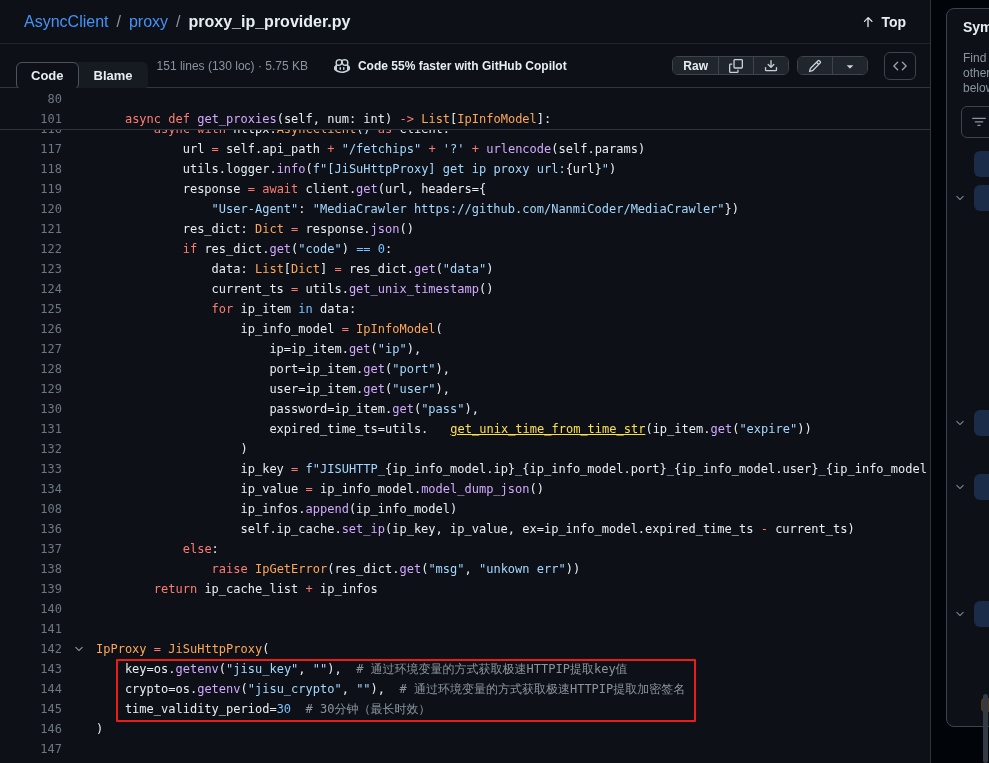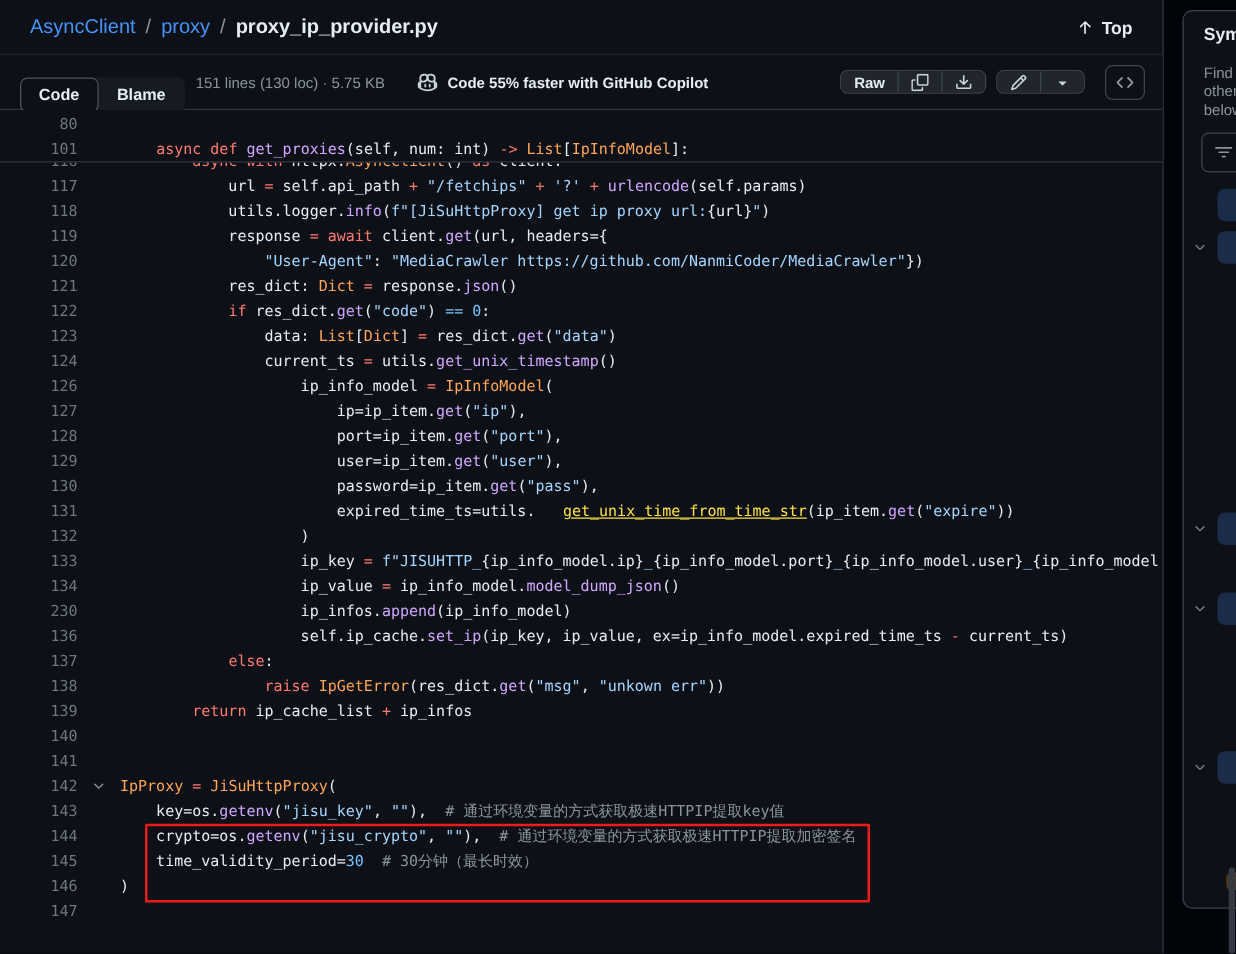--- a/index.html
+++ b/index.html
@@ -191,30 +191,31 @@
       <div id="code-lines">
           <div class="cl"><span class="ln">116</span><span class="chev"></span><span class="ct"><span class="tok-p">        </span><span class="tok-k">async</span><span class="tok-p"> </span><span class="tok-k">with</span><span class="tok-p"> httpx.</span><span class="tok-t">AsyncClient</span><span class="tok-p">() </span><span class="tok-k">as</span><span class="tok-p"> client:</span></span></div>
           <div class="cl"><span class="ln">117</span><span class="chev"></span><span class="ct"><span class="tok-p">            url </span><span class="tok-k">=</span><span class="tok-p"> self.api_path </span><span class="tok-k">+</span><span class="tok-p"> </span><span class="tok-s">"/fetchips"</span><span class="tok-p"> </span><span class="tok-k">+</span><span class="tok-p"> </span><span class="tok-s">'?'</span><span class="tok-p"> </span><span class="tok-k">+</span><span class="tok-p"> </span><span class="tok-f">urlencode</span><span class="tok-p">(self.params)</span></span></div>
           <div class="cl"><span class="ln">118</span><span class="chev"></span><span class="ct"><span class="tok-p">            utils.logger.</span><span class="tok-f">info</span><span class="tok-p">(</span><span class="tok-s">f"[JiSuHttpProxy] get ip proxy url:</span><span class="tok-p">{url}</span><span class="tok-s">"</span><span class="tok-p">)</span></span></div>
           <div class="cl"><span class="ln">119</span><span class="chev"></span><span class="ct"><span class="tok-p">            response </span><span class="tok-k">=</span><span class="tok-p"> </span><span class="tok-k">await</span><span class="tok-p"> client.</span><span class="tok-f">get</span><span class="tok-p">(url, headers={</span></span></div>
           <div class="cl"><span class="ln">120</span><span class="chev"></span><span class="ct"><span class="tok-p">                </span><span class="tok-s">"User-Agent"</span><span class="tok-p">: </span><span class="tok-s">"MediaCrawler https://github.com/NanmiCoder/MediaCrawler"</span><span class="tok-p">})</span></span></div>
           <div class="cl"><span class="ln">121</span><span class="chev"></span><span class="ct"><span class="tok-p">            res_dict: </span><span class="tok-t">Dict</span><span class="tok-p"> </span><span class="tok-k">=</span><span class="tok-p"> response.</span><span class="tok-f">json</span><span class="tok-p">()</span></span></div>
           <div class="cl"><span class="ln">122</span><span class="chev"></span><span class="ct"><span class="tok-p">            </span><span class="tok-k">if</span><span class="tok-p"> res_dict.</span><span class="tok-f">get</span><span class="tok-p">(</span><span class="tok-s">"code"</span><span class="tok-p">) </span><span class="tok-n">==</span><span class="tok-p"> </span><span class="tok-n">0</span><span class="tok-p">:</span></span></div>
           <div class="cl"><span class="ln">123</span><span class="chev"></span><span class="ct"><span class="tok-p">                data: </span><span class="tok-t">List</span><span class="tok-p">[</span><span class="tok-t">Dict</span><span class="tok-p">] </span><span class="tok-k">=</span><span class="tok-p"> res_dict.</span><span class="tok-f">get</span><span class="tok-p">(</span><span class="tok-s">"data"</span><span class="tok-p">)</span></span></div>
           <div class="cl"><span class="ln">124</span><span class="chev"></span><span class="ct"><span class="tok-p">                current_ts </span><span class="tok-k">=</span><span class="tok-p"> utils.</span><span class="tok-f">get_unix_timestamp</span><span class="tok-p">()</span></span></div>
+          <div class="cl"><span class="ln">125</span><span class="chev"></span><span class="ct"><span class="tok-p">                </span><span class="tok-k">for</span><span class="tok-p"> ip_item </span><span class="tok-n">in</span><span class="tok-p"> data:</span></span></div>
           <div class="cl"><span class="ln">126</span><span class="chev"></span><span class="ct"><span class="tok-p">                    ip_info_model </span><span class="tok-k">=</span><span class="tok-p"> </span><span class="tok-t">IpInfoModel</span><span class="tok-p">(</span></span></div>
           <div class="cl"><span class="ln">127</span><span class="chev"></span><span class="ct"><span class="tok-p">                        ip=ip_item.</span><span class="tok-f">get</span><span class="tok-p">(</span><span class="tok-s">"ip"</span><span class="tok-p">),</span></span></div>
           <div class="cl"><span class="ln">128</span><span class="chev"></span><span class="ct"><span class="tok-p">                        port=ip_item.</span><span class="tok-f">get</span><span class="tok-p">(</span><span class="tok-s">"port"</span><span class="tok-p">),</span></span></div>
           <div class="cl"><span class="ln">129</span><span class="chev"></span><span class="ct"><span class="tok-p">                        user=ip_item.</span><span class="tok-f">get</span><span class="tok-p">(</span><span class="tok-s">"user"</span><span class="tok-p">),</span></span></div>
           <div class="cl"><span class="ln">130</span><span class="chev"></span><span class="ct"><span class="tok-p">                        password=ip_item.</span><span class="tok-f">get</span><span class="tok-p">(</span><span class="tok-s">"pass"</span><span class="tok-p">),</span></span></div>
           <div class="cl"><span class="ln">131</span><span class="chev"></span><span class="ct"><span class="tok-p">                        expired_time_ts=utils.</span><span class="tok-fu">get_unix_time_from_time_str</span><span class="tok-p">(ip_item.</span><span class="tok-f">get</span><span class="tok-p">(</span><span class="tok-s">"expire"</span><span class="tok-p">))</span></span></div>
           <div class="cl"><span class="ln">132</span><span class="chev"></span><span class="ct"><span class="tok-p">                    )</span></span></div>
           <div class="cl"><span class="ln">133</span><span class="chev"></span><span class="ct"><span class="tok-p">                    ip_key </span><span class="tok-k">=</span><span class="tok-p"> </span><span class="tok-s">f"JISUHTTP_</span><span class="tok-p">{ip_info_model.ip}</span><span class="tok-s">_</span><span class="tok-p">{ip_info_model.port}</span><span class="tok-s">_</span><span class="tok-p">{ip_info_model.user}</span><span class="tok-s">_</span><span class="tok-p">{ip_info_model</span></span></div>
           <div class="cl"><span class="ln">134</span><span class="chev"></span><span class="ct"><span class="tok-p">                    ip_value </span><span class="tok-k">=</span><span class="tok-p"> ip_info_model.</span><span class="tok-f">model_dump_json</span><span class="tok-p">()</span></span></div>
-          <div class="cl"><span class="ln">230</span><span class="chev"></span><span class="ct"><span class="tok-p">                    ip_infos.</span><span class="tok-f">append</span><span class="tok-p">(ip_info_model)</span></span></div>
+          <div class="cl"><span class="ln">108</span><span class="chev"></span><span class="ct"><span class="tok-p">                    ip_infos.</span><span class="tok-f">append</span><span class="tok-p">(ip_info_model)</span></span></div>
           <div class="cl"><span class="ln">136</span><span class="chev"></span><span class="ct"><span class="tok-p">                    self.ip_cache.</span><span class="tok-f">set_ip</span><span class="tok-p">(ip_key, ip_value, ex=ip_info_model.expired_time_ts </span><span class="tok-k">-</span><span class="tok-p"> current_ts)</span></span></div>
           <div class="cl"><span class="ln">137</span><span class="chev"></span><span class="ct"><span class="tok-p">            </span><span class="tok-k">else</span><span class="tok-p">:</span></span></div>
           <div class="cl"><span class="ln">138</span><span class="chev"></span><span class="ct"><span class="tok-p">                </span><span class="tok-k">raise</span><span class="tok-p"> </span><span class="tok-t">IpGetError</span><span class="tok-p">(res_dict.</span><span class="tok-f">get</span><span class="tok-p">(</span><span class="tok-s">"msg"</span><span class="tok-p">, </span><span class="tok-s">"unkown err"</span><span class="tok-p">))</span></span></div>
           <div class="cl"><span class="ln">139</span><span class="chev"></span><span class="ct"><span class="tok-p">        </span><span class="tok-k">return</span><span class="tok-p"> ip_cache_list </span><span class="tok-k">+</span><span class="tok-p"> ip_infos</span></span></div>
           <div class="cl"><span class="ln">140</span><span class="chev"></span><span class="ct"></span></div>
           <div class="cl"><span class="ln">141</span><span class="chev"></span><span class="ct"></span></div>
           <div class="cl"><span class="ln">142</span><span class="chev"><svg width="12" height="12" viewBox="0 0 16 16">
                 <path d="M12.78 5.22a.749.749 0 0 1 0 1.06l-4.25 4.25a.749.749 0 0 1-1.06 0L3.22 6.28a.749.749 0 1 1 1.06-1.06L8 8.939l3.72-3.719a.749.749 0 0 1 1.06 0Z"></path>
               </svg></span><span class="ct"><span class="tok-t">IpProxy</span><span class="tok-p"> </span><span class="tok-k">=</span><span class="tok-p"> </span><span class="tok-t">JiSuHttpProxy</span><span class="tok-p">(</span></span></div>
           <div class="cl"><span class="ln">143</span><span class="chev"></span><span class="ct"><span class="tok-p">    key=os.</span><span class="tok-f">getenv</span><span class="tok-p">(</span><span class="tok-s">"jisu_key"</span><span class="tok-p">, </span><span class="tok-s">""</span><span class="tok-p">),  </span><span class="tok-c"># 通过环境变量的方式获取极速HTTPIP提取key值</span></span></div>

